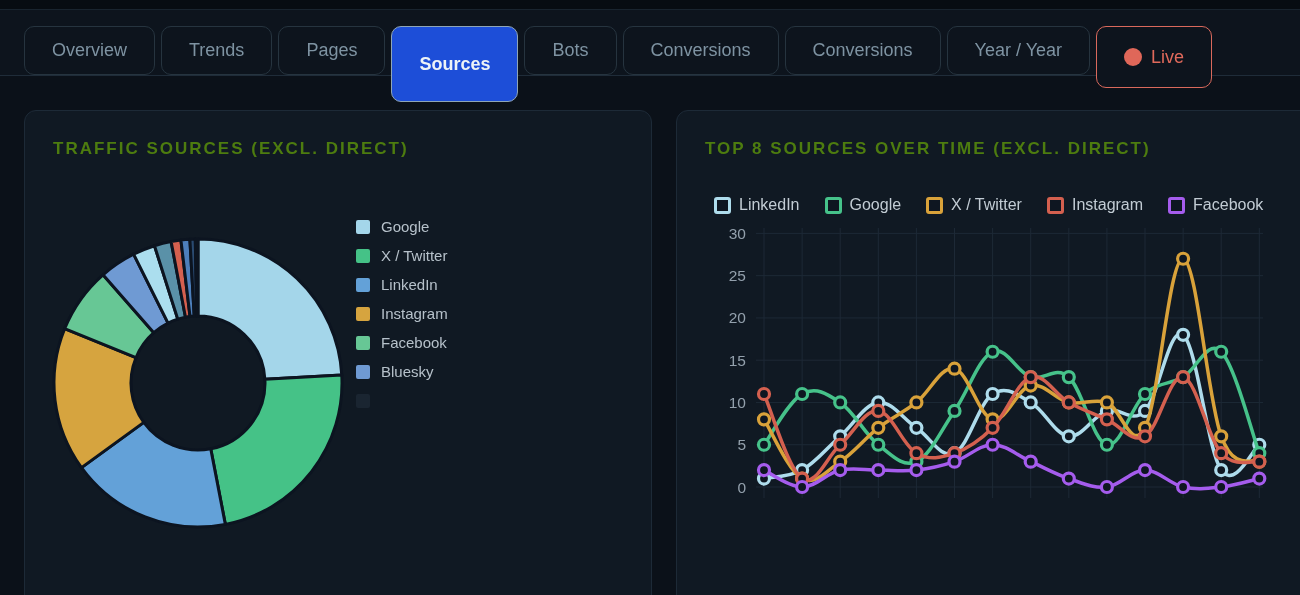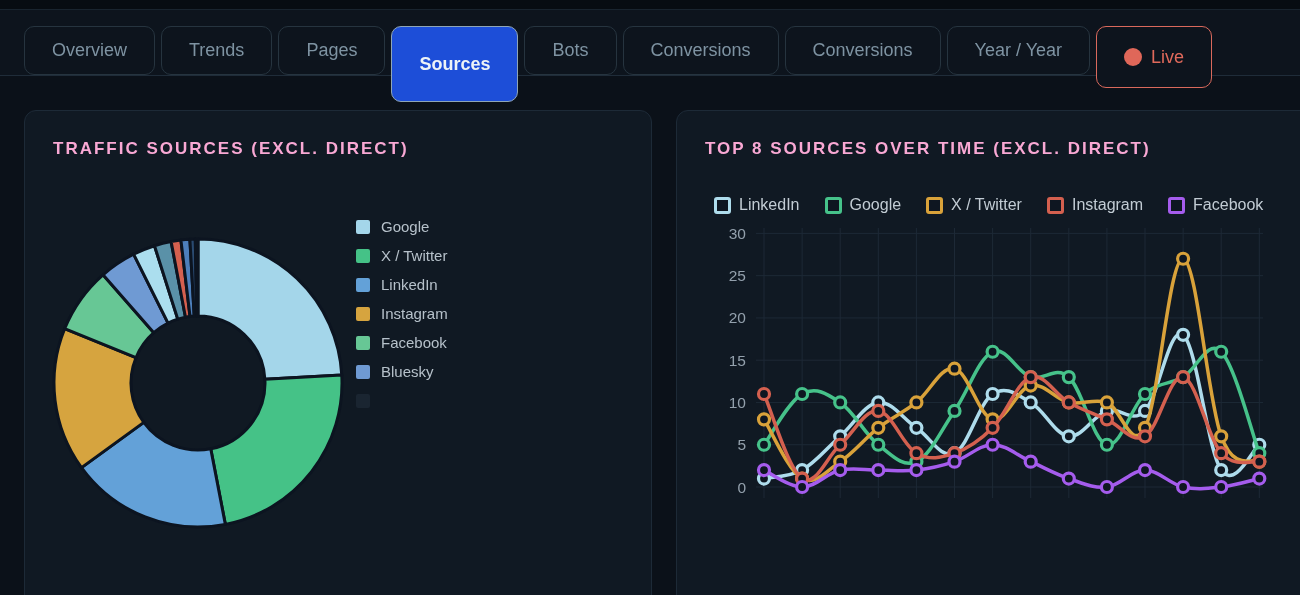--- a/index.html
+++ b/index.html
@@ -33,21 +33,21 @@
   }
   .live-dot { width:18px; height:18px; border-radius:50%; background:#df6759; display:inline-block; }
   .panel {
     position:absolute; top:110px; background:#101923;
     border:1px solid #1d2a37; border-radius:12px;
   }
   .panel-left  { left:24px;  width:628px; height:520px; }
   .panel-right { left:676px; width:640px; height:520px; }
   .panel-title {
     position:absolute; left:28px; top:28px;
-    color:#f9a8d4; font-size:17px; font-weight:bold; letter-spacing:2px;
+    color:#4d7c0f; font-size:17px; font-weight:bold; letter-spacing:2px;
   }
   .donut-svg { position:absolute; left:23px; top:122px; }
   .donut-legend { position:absolute; left:331px; top:101px; }
   .dlegend-row { display:flex; align-items:center; height:29px; cursor:pointer; }
   .dlegend-swatch { width:14px; height:14px; border-radius:2px; margin-right:11px; flex:none; }
   .dlegend-label { color:#b6c1ca; font-size:15px; white-space:nowrap; }
   .line-legend { position:absolute; left:37px; top:85px; display:flex; gap:25px; }
   .llegend-item { display:flex; align-items:center; gap:8px; cursor:pointer; }
   .llegend-swatch { width:17px; height:17px; border-radius:3px; border:3px solid; background:#0e1621; flex:none; }
   .llegend-label { color:#c2ccd4; font-size:16px; white-space:nowrap; }

